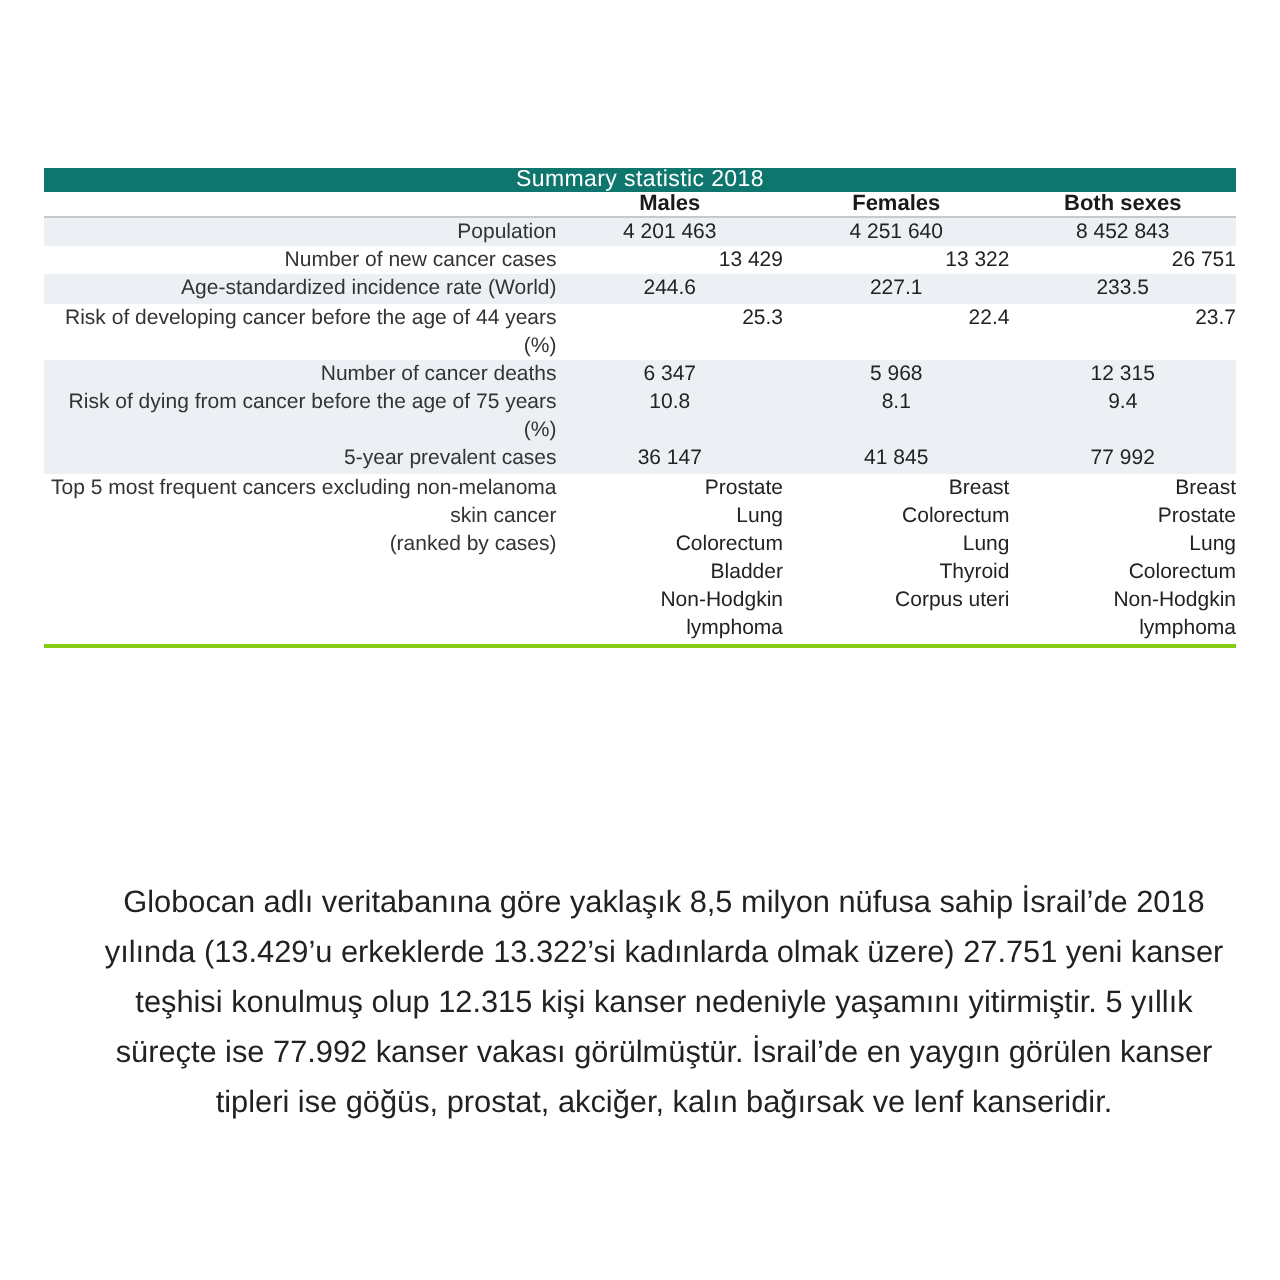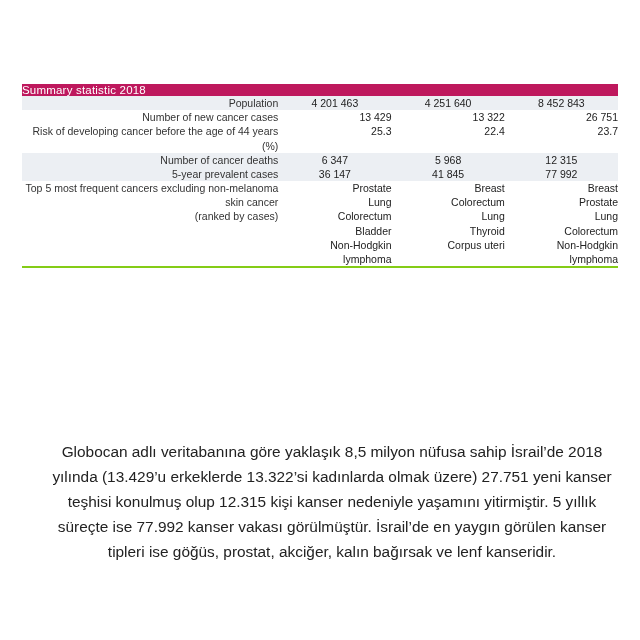--- a/index.html
+++ b/index.html
@@ -29,22 +29,23 @@
   table.stat {
     border-collapse: collapse;
     width: 100%;
     table-layout: fixed;
   }
   table.stat td, table.stat th {
     padding: 0;
     vertical-align: top;
   }
   .title-bar {
-    background: #be185d;
+    background: #0f766e;
     color: #ffffff;
+    text-align: center;
     font-size: 11.5px;
     padding: 8px 4px 9px 4px;
     letter-spacing: 0.2px;
   }
   .head-row td {
     border-bottom: 1px solid #c8c8c8;
     padding: 7px 8px 6px 8px;
     font-size: 11px;
     font-weight: bold;
     color: #1a1a1a;
@@ -110,44 +111,62 @@
       <colgroup>
         <col class="col-label">
         <col class="col-num">
         <col class="col-num">
         <col class="col-num">
       </colgroup>
       <tbody>
           <tr>
         <td class="title-bar" colspan="4">Summary statistic 2018</td>
       </tr>
+      <tr class="head-row">
+        <td class="label-col"></td>
+        <td>Males</td>
+        <td>Females</td>
+        <td>Both sexes</td>
+      </tr>
 
       <tr class="row alt">
         <td class="label-col">Population</td>
         <td>4 201 463</td>
         <td>4 251 640</td>
         <td>8 452 843</td>
       </tr>
       <tr class="row plain">
         <td class="label-col">Number of new cancer cases</td>
         <td>13 429</td>
         <td>13 322</td>
         <td>26 751</td>
       </tr>
+      <tr class="row alt">
+        <td class="label-col">Age-standardized incidence rate (World)</td>
+        <td>244.6</td>
+        <td>227.1</td>
+        <td>233.5</td>
+      </tr>
       <tr class="row plain">
         <td class="label-col">Risk of developing cancer before the age of 44 years (%)</td>
         <td>25.3</td>
         <td>22.4</td>
         <td>23.7</td>
       </tr>
       <tr class="row alt">
         <td class="label-col">Number of cancer deaths</td>
         <td>6 347</td>
         <td>5 968</td>
         <td>12 315</td>
+      </tr>
+      <tr class="row alt">
+        <td class="label-col">Risk of dying from cancer before the age of 75 years (%)</td>
+        <td>10.8</td>
+        <td>8.1</td>
+        <td>9.4</td>
       </tr>
       <tr class="row alt">
         <td class="label-col">5-year prevalent cases</td>
         <td>36 147</td>
         <td>41 845</td>
         <td>77 992</td>
       </tr>
 
       <tr class="row plain last-row">
         <td class="label-col">

